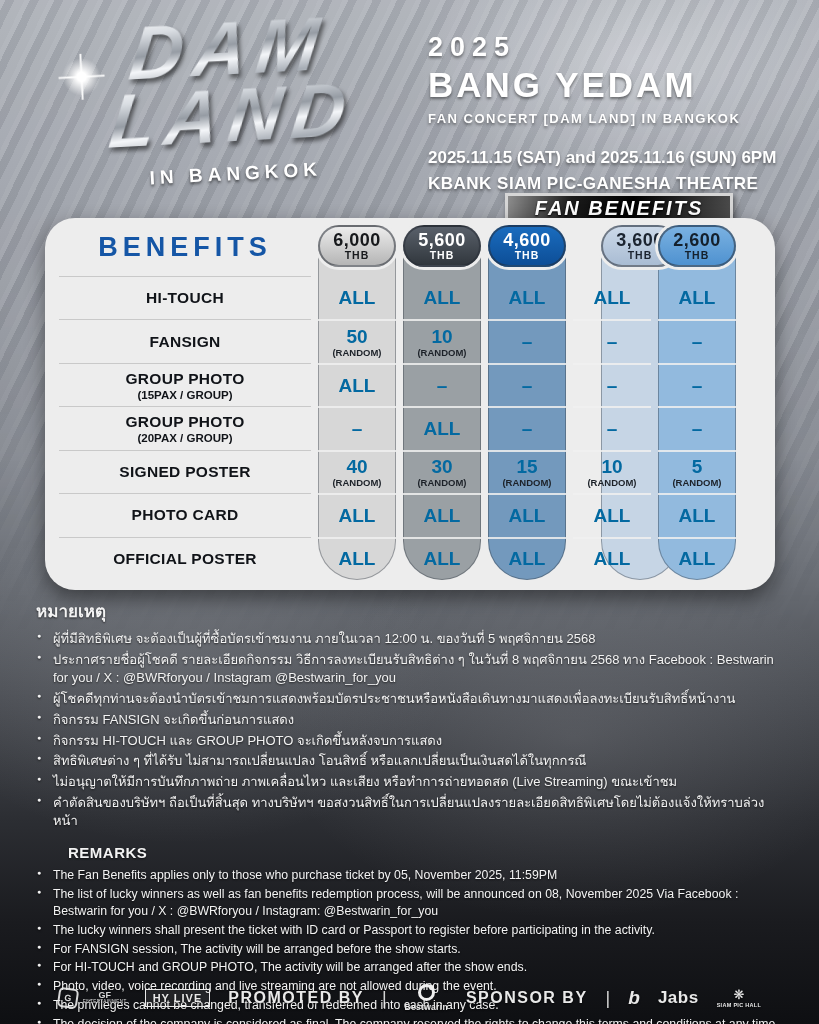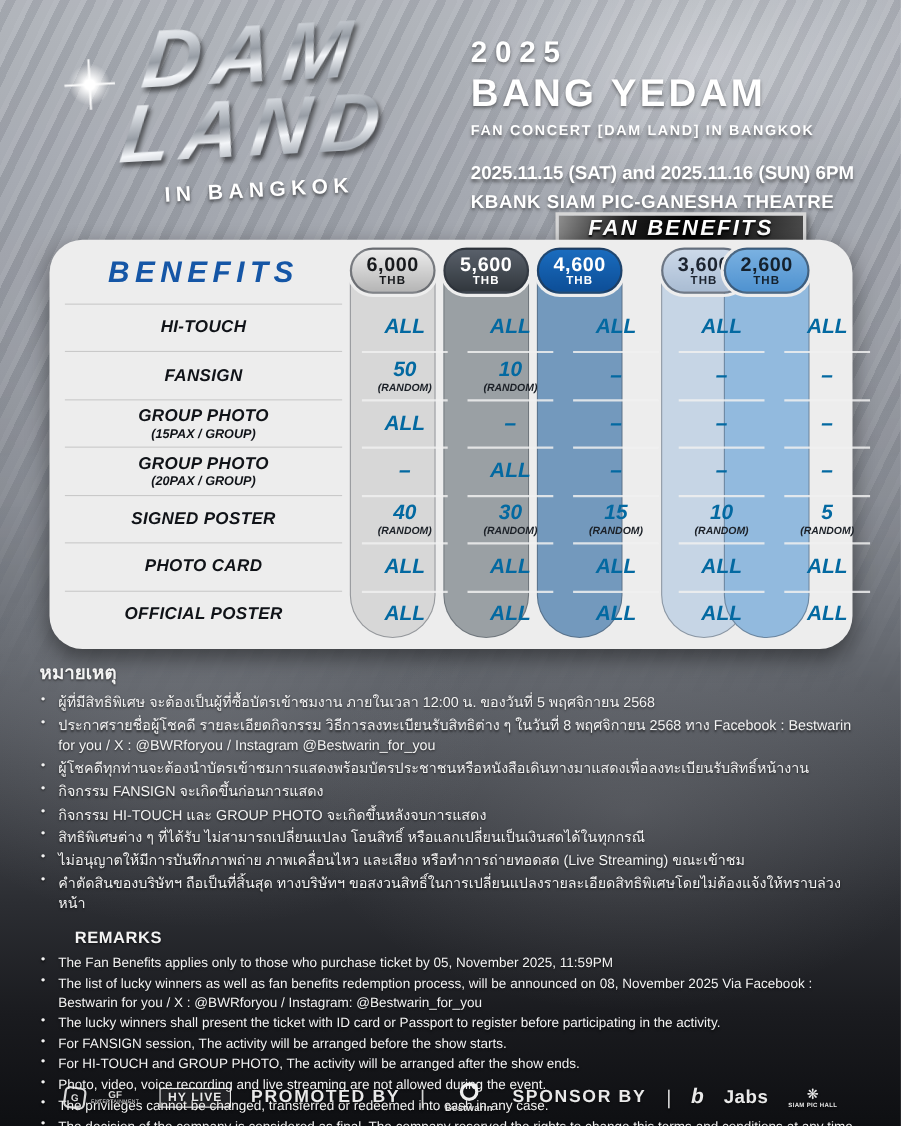--- a/index.html
+++ b/index.html
@@ -70,22 +70,22 @@
   .c0{ left:273px; } .c1{ left:358px; } .c2{ left:443px; } .c3{ left:556px; } .c4{ left:613px; }
   .band.b0{ background:#d7d7d7; } .band.b1{ background:#9aa0a4; } .band.b2{ background:#7399bd; }
   .band.b3{ background:#c6d5e5; } .band.b4{ background:#92bade; }
   .pill.p0{ background:linear-gradient(180deg,#ececec,#b5b5b5); color:#17191c; }
   .pill.p1{ background:linear-gradient(180deg,#59606a,#31373d); color:#fff; }
   .pill.p2{ background:linear-gradient(180deg,#1a6cbe,#0d4e97); color:#fff; }
   .pill.p3{ background:linear-gradient(180deg,#ccd9e9,#a9bcd3); color:#1c2430; }
   .pill.p4{ background:linear-gradient(180deg,#7ab1e1,#4f92d0); color:#14202c; }
 
   .grid{ position:absolute; left:14px; top:0; width:702px; height:362px;
-    display:grid; grid-template-columns:252px repeat(5,78px); column-gap:18px;
-    grid-template-rows:58px repeat(7,1fr);font-style:italic; }
+    display:grid; grid-template-columns:252px repeat(5,78px); column-gap:7px;
+    grid-template-rows:58px repeat(7,1fr); }
   .cell{ display:flex; flex-direction:column; align-items:center; justify-content:center; }
   .benefits-title{ color:#1556a6; font-weight:900; font-size:27px; letter-spacing:5px; }
   .row-label{ font-weight:800; font-size:15.5px; color:#101318; letter-spacing:.3px; text-align:center; }
   .row-sublabel{ font-weight:800; font-size:11.5px; color:#101318; margin-top:1px; }
   .row-sublabel:empty{ display:none; }
   .val{ font-weight:800; font-size:19px; color:#0369a1; line-height:1.05; }
   .note{ font-weight:700; font-size:9.5px; color:#1c2128; }
   .note:empty{ display:none; }
   .lbl-sep{ border-top:1.5px solid #c9c9c9; }
   .val-sep{ border-top:2px solid rgba(240,240,240,.85); }

